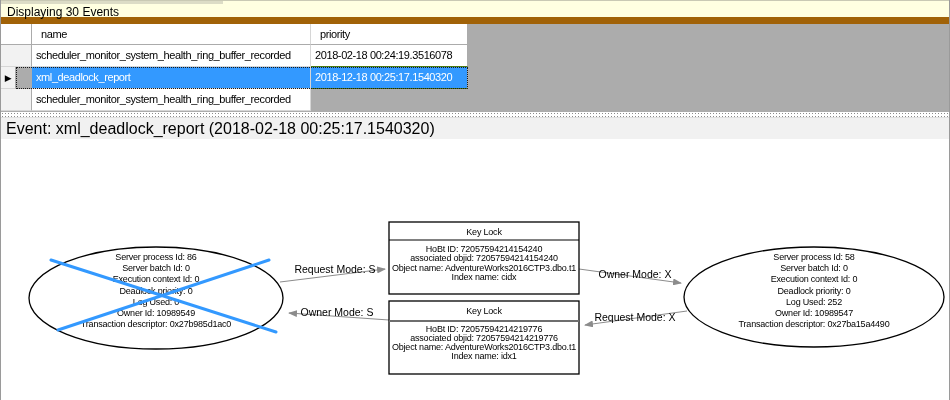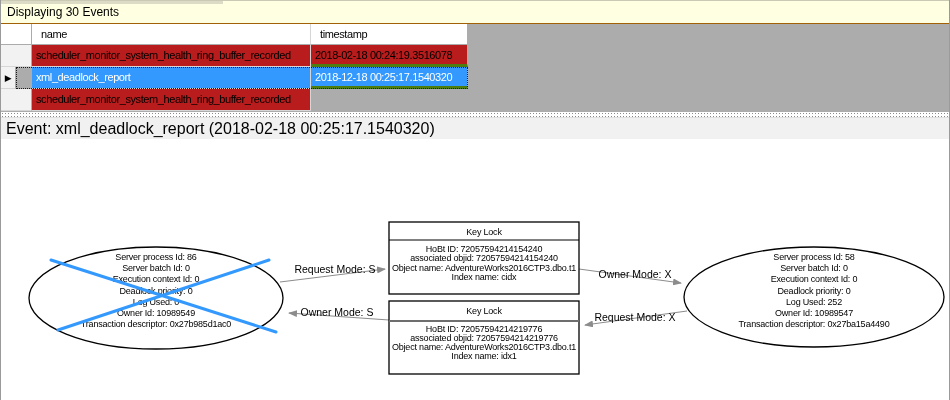--- a/index.html
+++ b/index.html
@@ -3,37 +3,37 @@
 <meta charset="utf-8">
 <style>
   * { margin:0; padding:0; box-sizing:border-box; }
   html,body { width:950px; height:400px; overflow:hidden; background:#fff;
               font-family:"Liberation Sans", sans-serif; color:#000; }
   .app { position:relative; width:950px; height:400px; background:#fff;
          border-left:1px solid #9a9a9a; border-right:1px solid #9a9a9a; }
 
   
   .info-bar { height:24px; background:#FFFFE1; border-top:1px solid #c9c9b4;
-              border-bottom:1px solid #a16207; position:relative;
+              border-bottom:7px solid #a16207; position:relative;
               font-size:12px; line-height:22px; padding-left:6px; }
   .info-bar .top-shade { position:absolute; left:0; top:0; width:222px; height:3px;
               background:#DCDCC6; }
 
   
   .table-area { height:88px; background:#ACACAC; position:relative; }
   .grid { position:absolute; left:0; top:0; width:467px; }
   .grid-row { display:flex; height:22px; }
   .grid-row.header { height:21px; }
   .cell { overflow:hidden; white-space:nowrap; font-size:11px; letter-spacing:-0.4px;
-          line-height:21px; background:#b91c1c; }
+          line-height:21px; background:#ffffff; }
   .c-sel  { width:31px;  border-right:1px solid #ABABAB; border-bottom:1px solid #D6D6D6;
             background:#F2F2F2; text-align:center; }
   .c-name { width:279px; border-right:1px solid #D6D6D6; border-bottom:1px solid #D6D6D6;
             padding-left:4px; }
-  .c-ts   { width:157px; border-right:1px solid #ABABAB; border-bottom:3px solid #4d7c0f;
+  .c-ts   { width:157px; border-right:1px solid #ABABAB; border-bottom:1px solid #4d7c0f;
             padding-left:4px; }
   .header .c-sel  { background:#FFFFFF; border-bottom:1px solid #ABABAB; }
   .header .c-name { background:#FFFFFF; border-bottom:1px solid #ABABAB; padding-left:9px; }
   .header .c-ts   { background:#FFFFFF; border-bottom:1px solid #ABABAB; padding-left:9px; }
   .row-data { display:flex; }
   .grid-row.selected .row-data { outline:1px dotted #1a1a1a; outline-offset:-1px;padding-left:16px; }
   .grid-row.selected .c-name,
   .grid-row.selected .c-ts { background:#3399FF; color:#fff; }
   .row-pointer { font-size:9px; line-height:22px; color:#000; }
 
@@ -71,21 +71,21 @@
   <div class="info-bar">
     <div class="top-shade"></div>
     <span>Displaying 30 Events</span>
   </div>
 
   <div class="table-area">
     <div class="grid">
       <div class="grid-row header">
         <div class="cell c-sel"></div>
         <div class="cell c-name">name</div>
-        <div class="cell c-ts">timestamp</div>
+        <div class="cell c-ts">priority</div>
       </div>
 
       <div class="grid-row">
         <div class="cell c-sel"></div>
         <div class="row-data">
           <div class="cell c-name">scheduler_monitor_system_health_ring_buffer_recorded</div>
           <div class="cell c-ts">2018-02-18 00:24:19.3516078</div>
         </div>
       </div>
 

